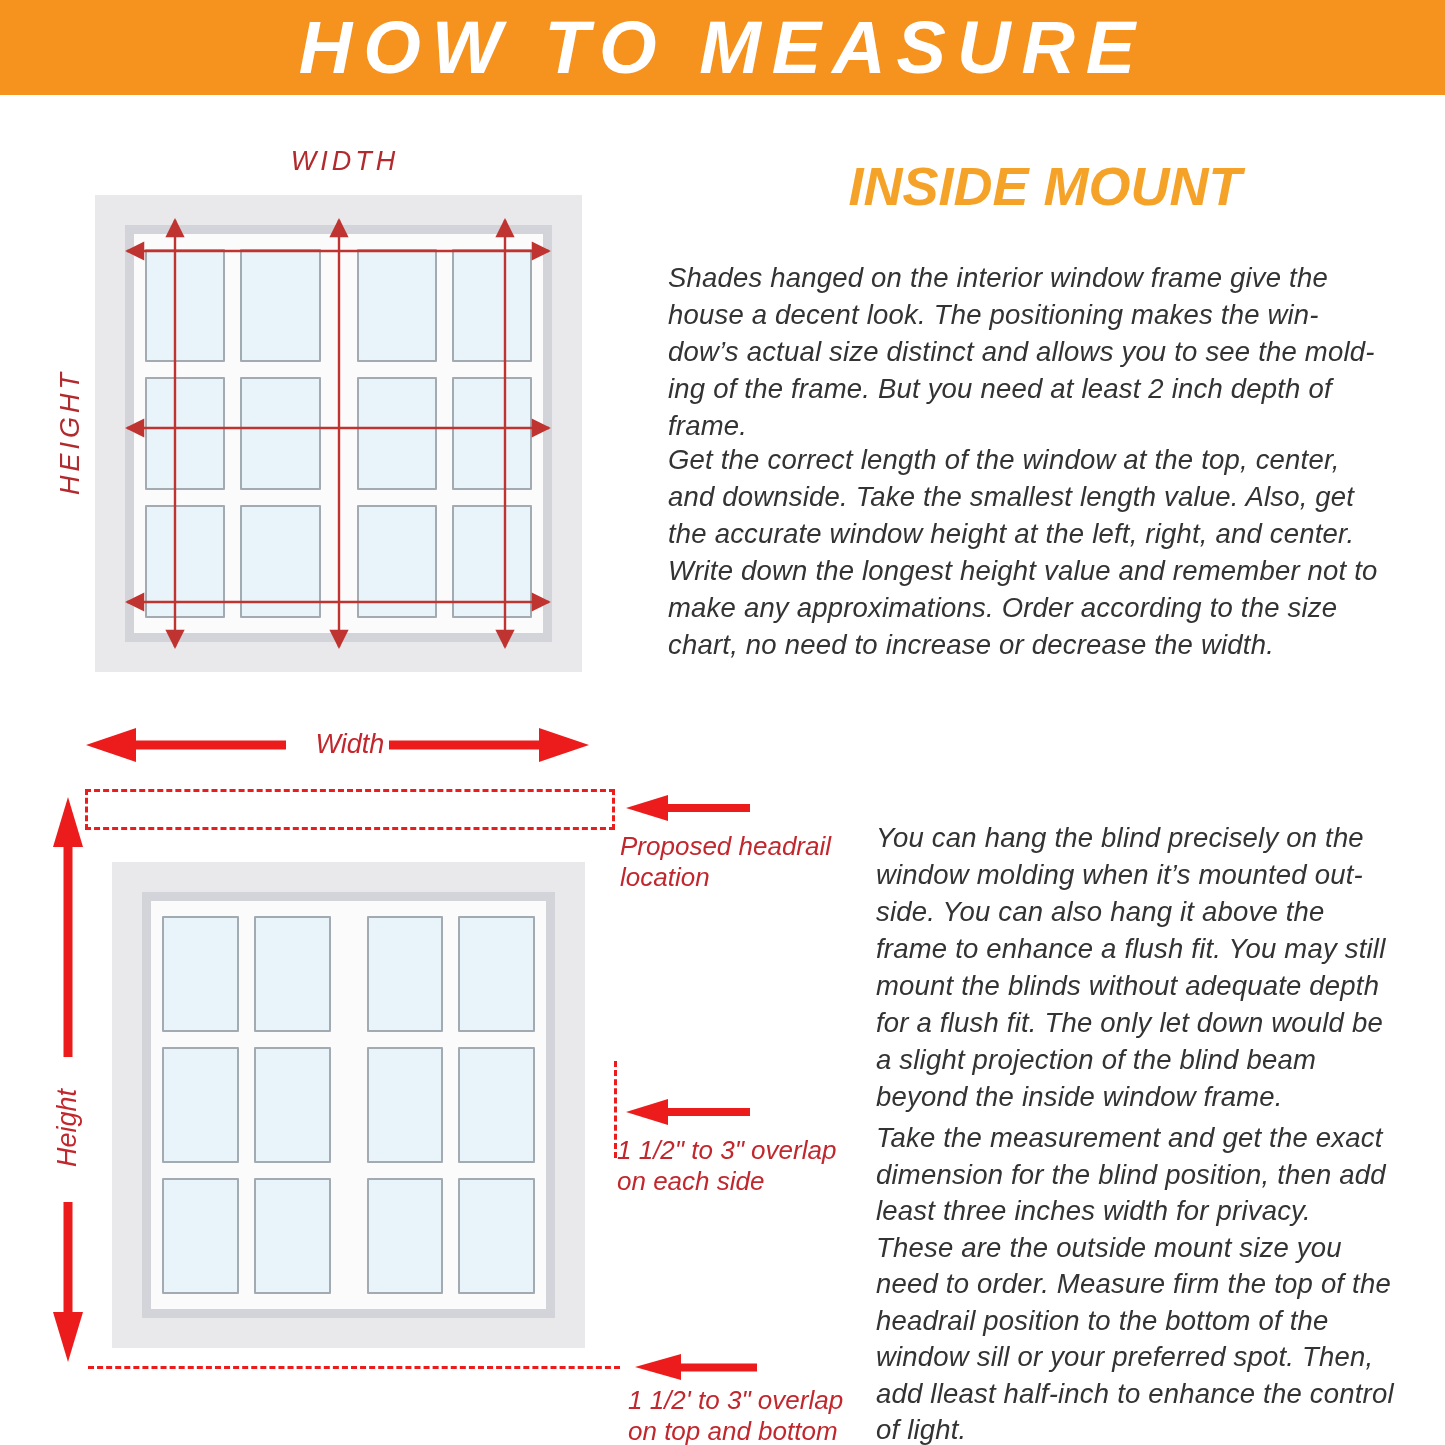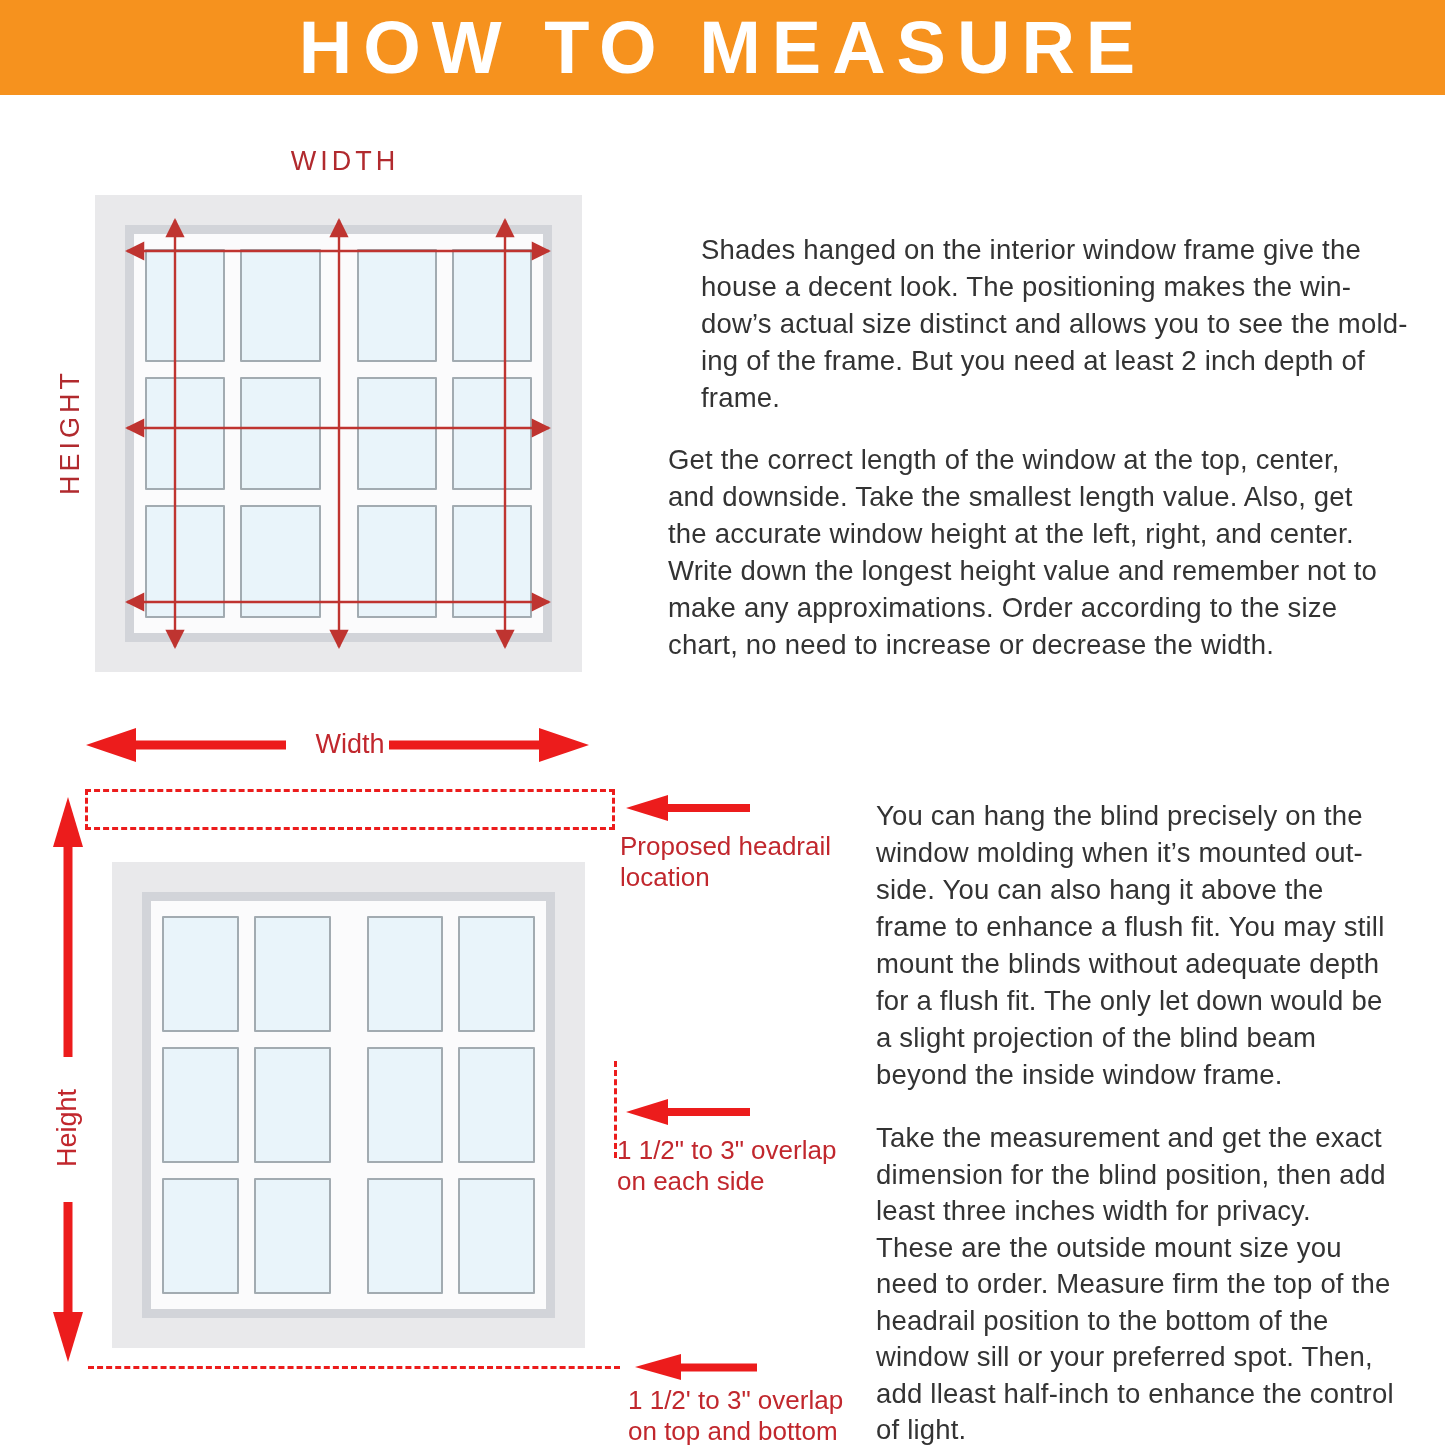--- a/index.html
+++ b/index.html
@@ -1,18 +1,18 @@
 <!DOCTYPE html>
 <html><head>
 <meta charset="utf-8">
 <style>
   html,body{margin:0;padding:0;background:#ffffff;}
   .canvas{
     position:relative;width:1445px;height:1445px;background:#ffffff;
-    font-family:"Liberation Sans",sans-serif;overflow:hidden;
+    font-family:"Liberation Sans",sans-serif;overflow:hidden;font-style:italic;
   }
   
   .header{
     position:absolute;left:0;top:0;width:1445px;height:95px;
     background:#f6921e;display:flex;align-items:center;justify-content:center;
   }
   .header h1{
     margin:0;color:#ffffff;font-size:74px;font-weight:bold;letter-spacing:11px;
     white-space:nowrap;
   }
@@ -20,23 +20,23 @@
   .mount-heading{
     position:absolute;text-align:center;font-size:54px;font-weight:bold;
     color:#f5a228;letter-spacing:0px;white-space:nowrap;
   }
   .heading-inside{left:655px;top:155px;width:780px;}
   .heading-outside{left:855px;top:712px;width:560px;}
   .body-para{
     position:absolute;color:#333333;font-size:27.5px;line-height:37px;
     white-space:pre;letter-spacing:0.2px;
   }
-  .p-inside-1{left:668px;top:231px;margin-left:33px;}
+  .p-inside-1{left:668px;top:259px;}
   .p-inside-2{left:668px;top:441px;}
-  .p-outside-1{left:876px;top:797px;}
+  .p-outside-1{left:876px;top:819px;}
   .p-outside-2{left:876px;top:1120px;line-height:36.5px;}
   
   .window{position:absolute;background:#e9e9eb;padding:30px;box-sizing:border-box;}
   .window .bevel{background:#d2d4d9;padding:9px;width:100%;height:100%;box-sizing:border-box;}
   .window .frame{background:#fbfbfc;padding:15px 11px;width:100%;height:100%;box-sizing:border-box;}
   .window .sashes{display:flex;gap:36px;width:100%;height:100%;}
   .window .panel{
     flex:1;display:grid;grid-template-columns:1fr 1fr;grid-template-rows:1fr 1fr 1fr;
     gap:15px;
   }
@@ -121,20 +121,21 @@
     </g>
     <g stroke="#bf3430" stroke-width="2.4">
       <line x1="42" y1="66" x2="464" y2="66" marker-start="url(#mh)" marker-end="url(#mh)"></line>
       <line x1="42" y1="243" x2="464" y2="243" marker-start="url(#mh)" marker-end="url(#mh)"></line>
       <line x1="42" y1="417" x2="464" y2="417" marker-start="url(#mh)" marker-end="url(#mh)"></line>
     </g>
   </svg>
 
   <div class="dim-label-caps height-label-top rot">HEIGHT</div>
 
+  <div class="mount-heading heading-inside">INSIDE MOUNT</div>
   <div class="body-para p-inside-1">Shades hanged on the interior window frame give the
 house a decent look. The positioning makes the win-
 dow’s actual size distinct and allows you to see the mold-
 ing of the frame. But you need at least 2 inch depth of
 frame.</div>
   <div class="body-para p-inside-2">Get the correct length of the window at the top, center,
 and downside. Take the smallest length value. Also, get
 the accurate window height at the left, right, and center.
 Write down the longest height value and remember not to
 make any approximations. Order according to the size

